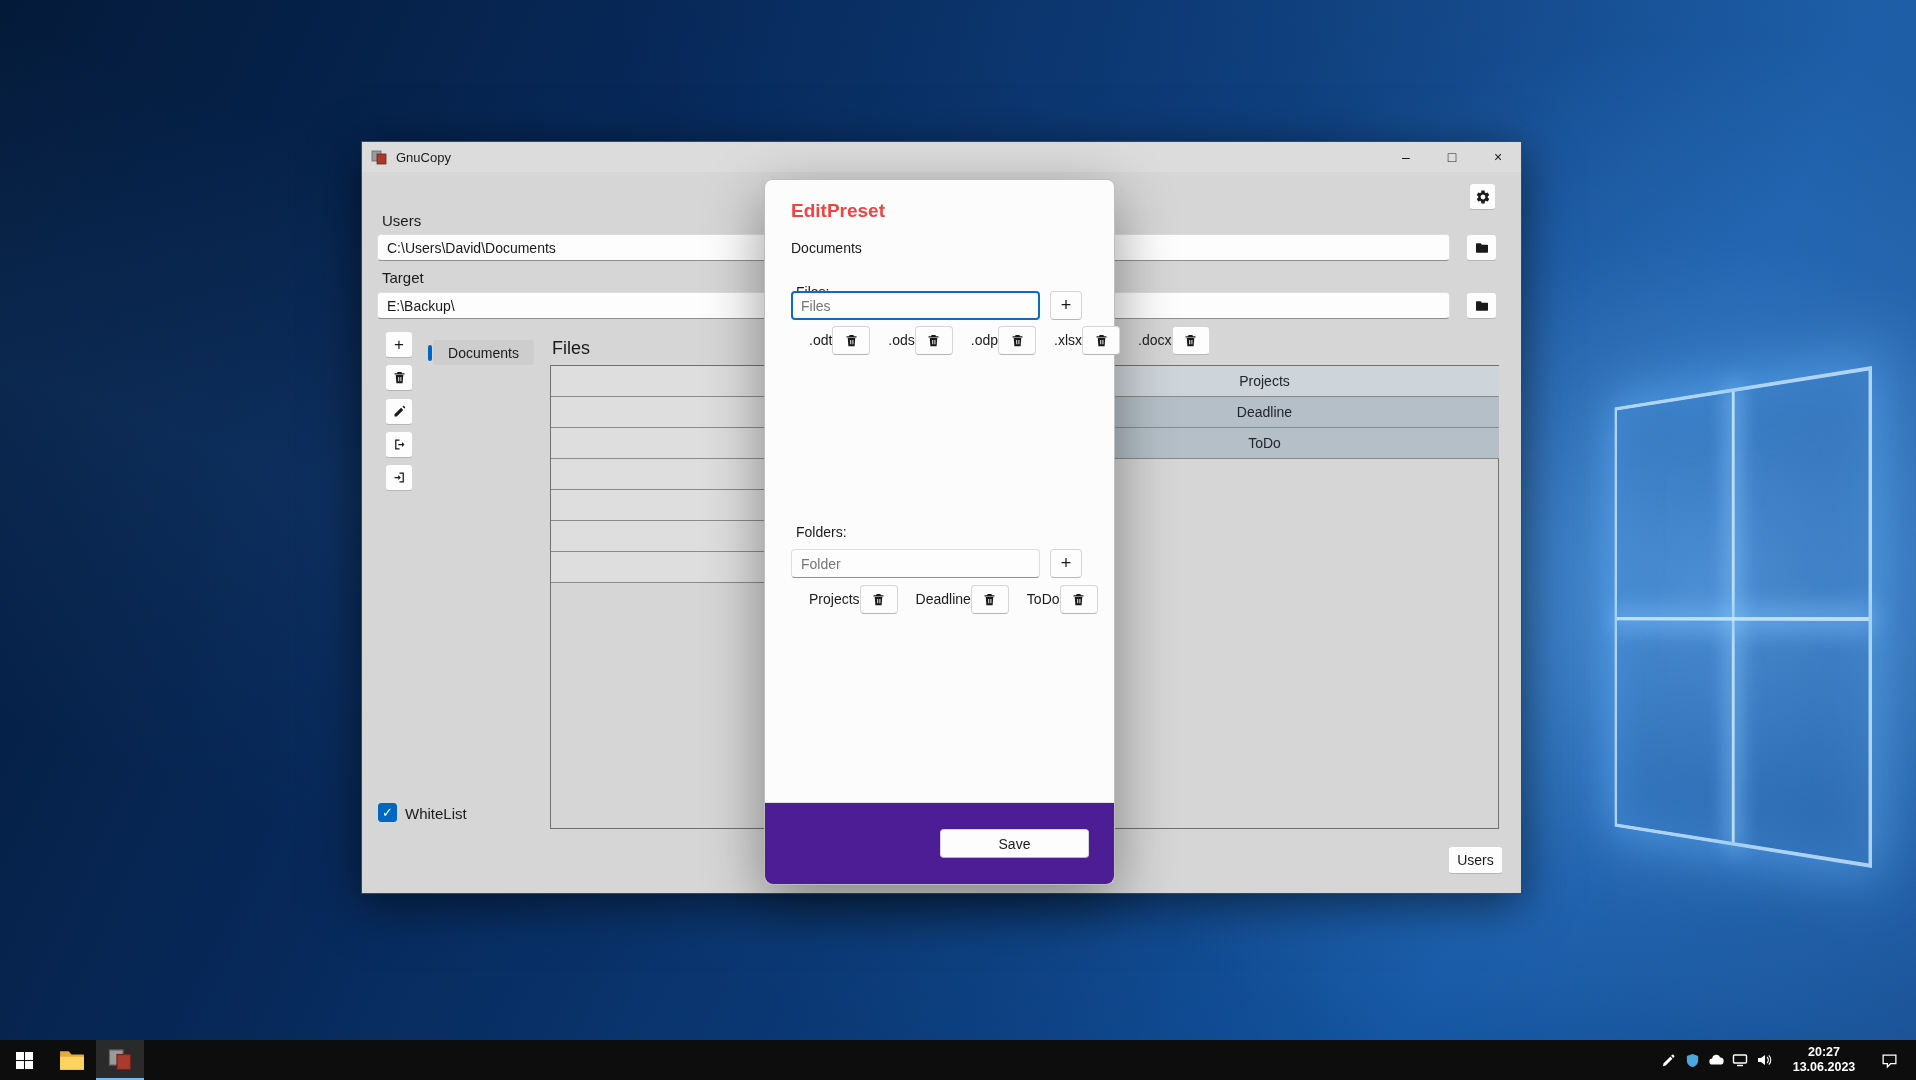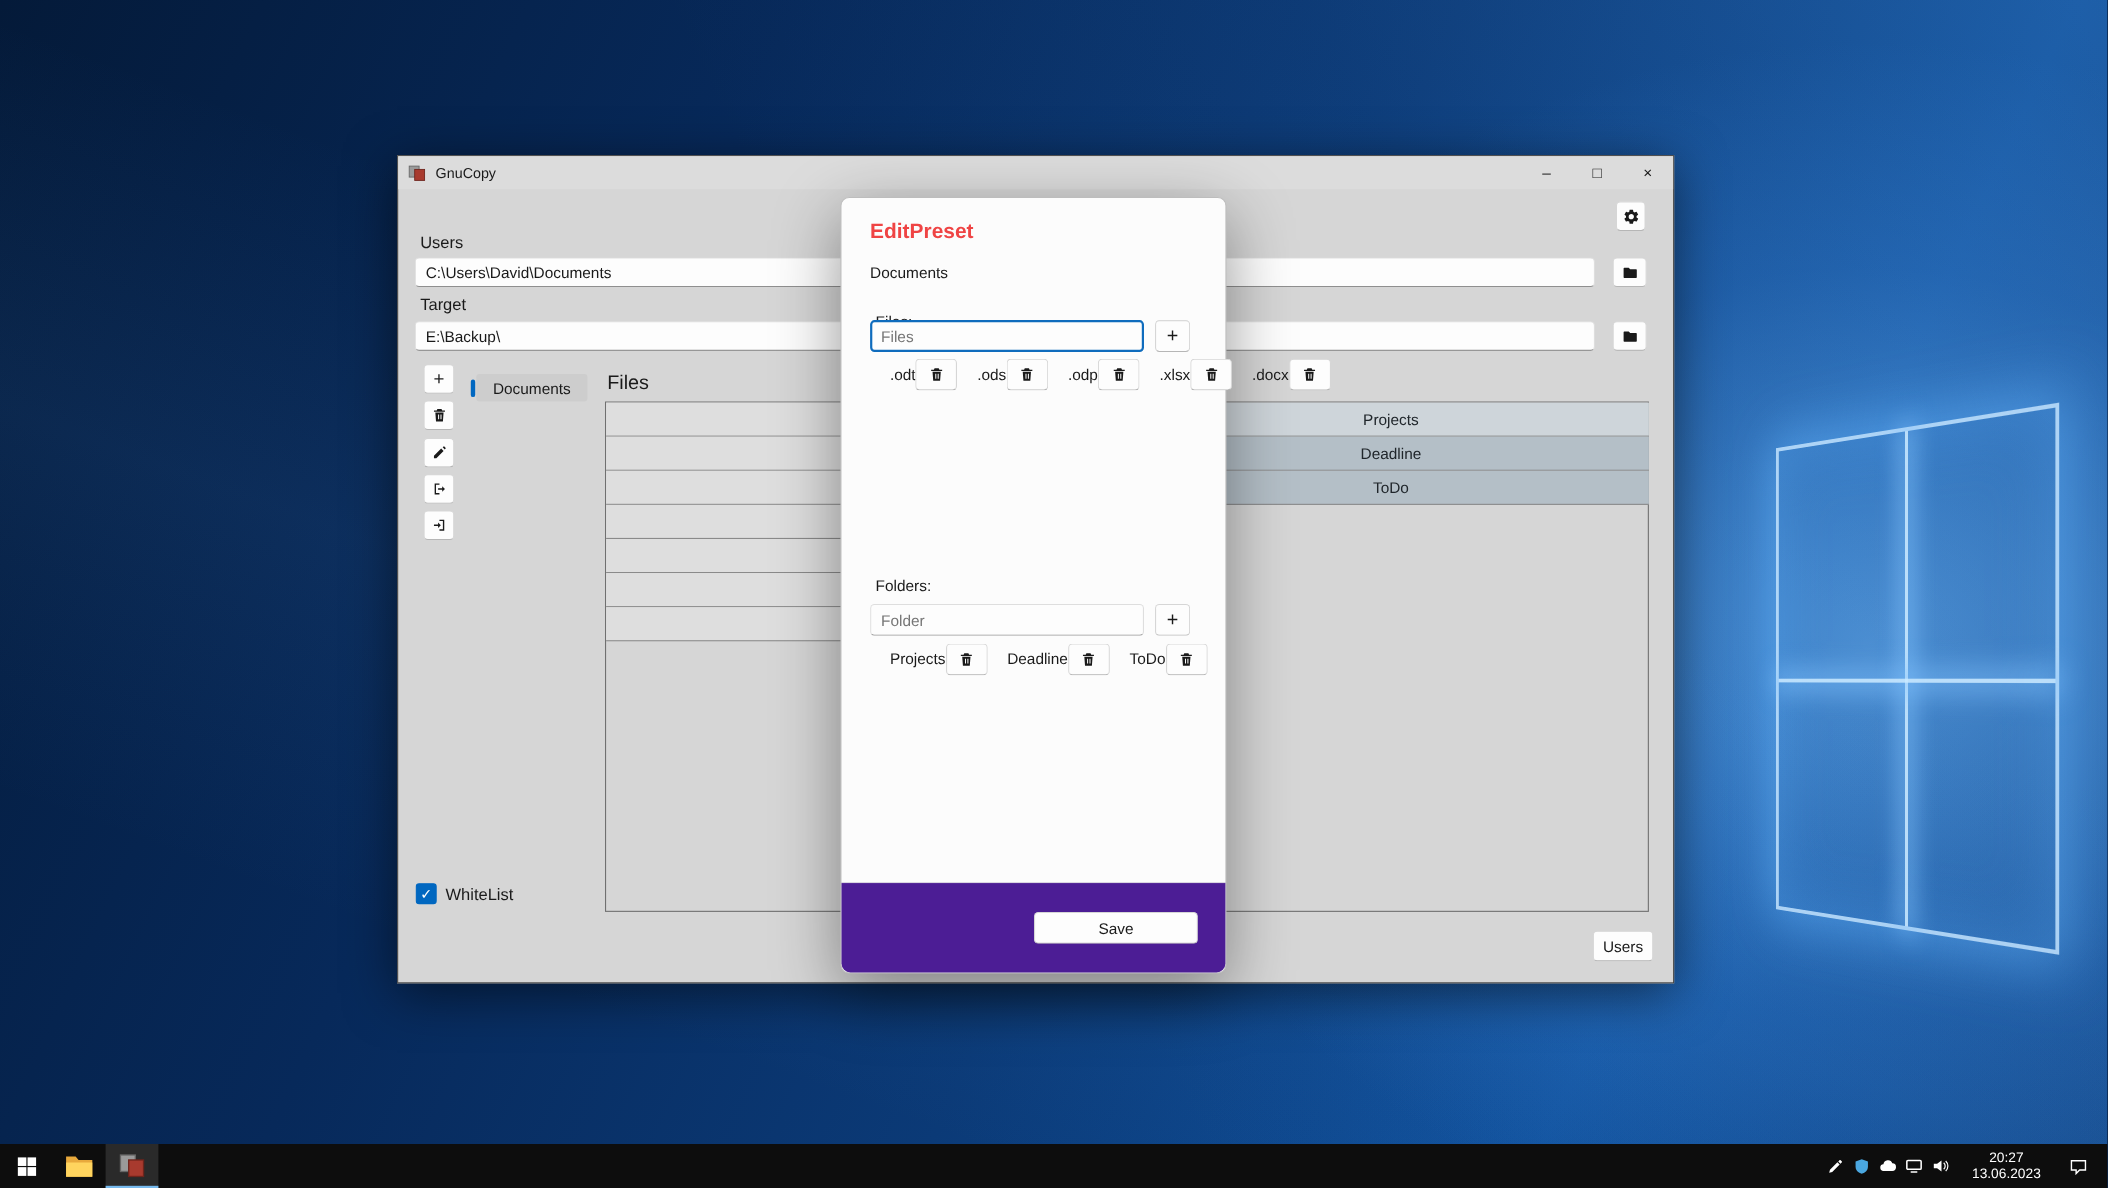--- a/index.html
+++ b/index.html
@@ -106,21 +106,21 @@
   .d-row { height:40.4px; display:flex; align-items:center; justify-content:space-between; }
   .d-row .d-item-label { margin-left:18px; font-size:14px; color:#1a1a1a; }
   .d-trash { position:static; width:38px; height:29px; }
   .d-footer { position:absolute; left:0; right:0; bottom:0; height:82px; background:#4c1d95;
     border-top:1px solid #e2e2e2; border-radius:0 0 8px 8px;
     display:flex; align-items:center; justify-content:flex-end; padding-right:25px; }
   .save-btn { position:static; width:149px; height:29px; }
 
   
   .taskbar { position:absolute; left:0; bottom:0; width:1916px; height:40px; background:#0d0d0d;
-    display:flex; justify-content:space-between; align-items:center; z-index:30; }
+    display:flex; justify-content:space-between; align-items:center; z-index:30;font-weight:bold; }
   .tb-left { display:flex; height:40px; }
   .tb-btn { width:48px; height:40px; display:flex; align-items:center; justify-content:center;
     background:transparent; border:none; }
   .tb-btn.active { background:rgba(255,255,255,0.12); border-bottom:2px solid #76b9ed; }
   .tb-right { display:flex; align-items:center; height:40px; padding-right:10px; }
   .tray-ico { width:24px; height:40px; display:flex; align-items:center; justify-content:center; }
   .clock { width:84px; text-align:center; color:#ffffff; font-size:12.5px; line-height:15px; margin:0 6px; }
   .action-ico { width:34px; height:40px; display:flex; align-items:center; justify-content:center; }
 </style>
 </head>

